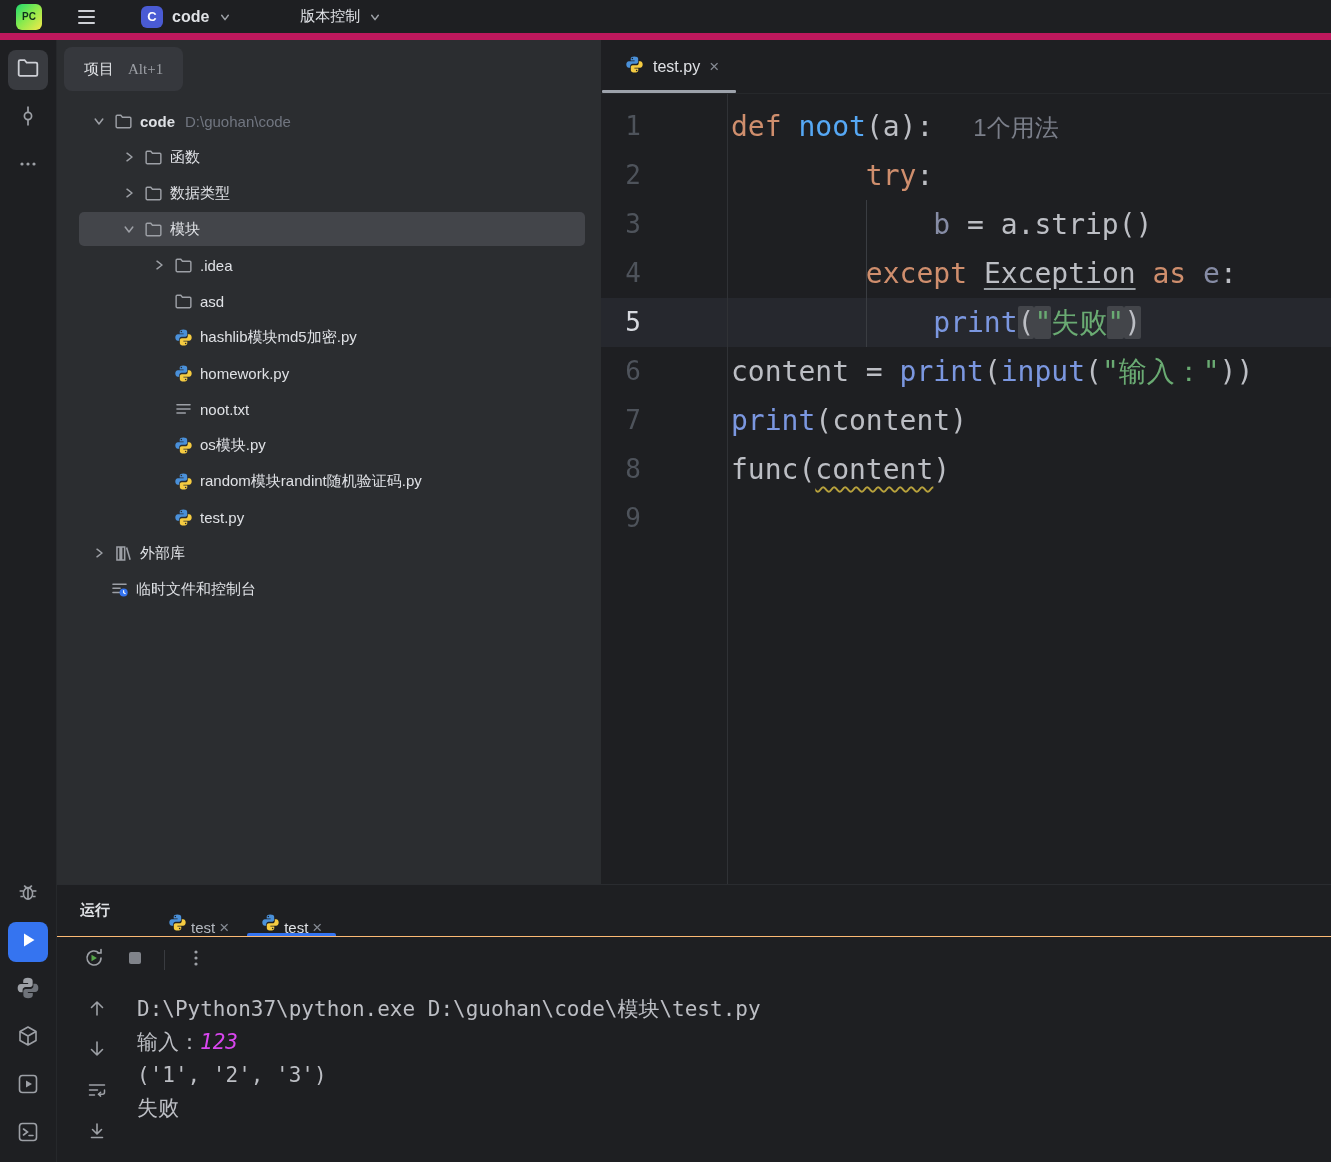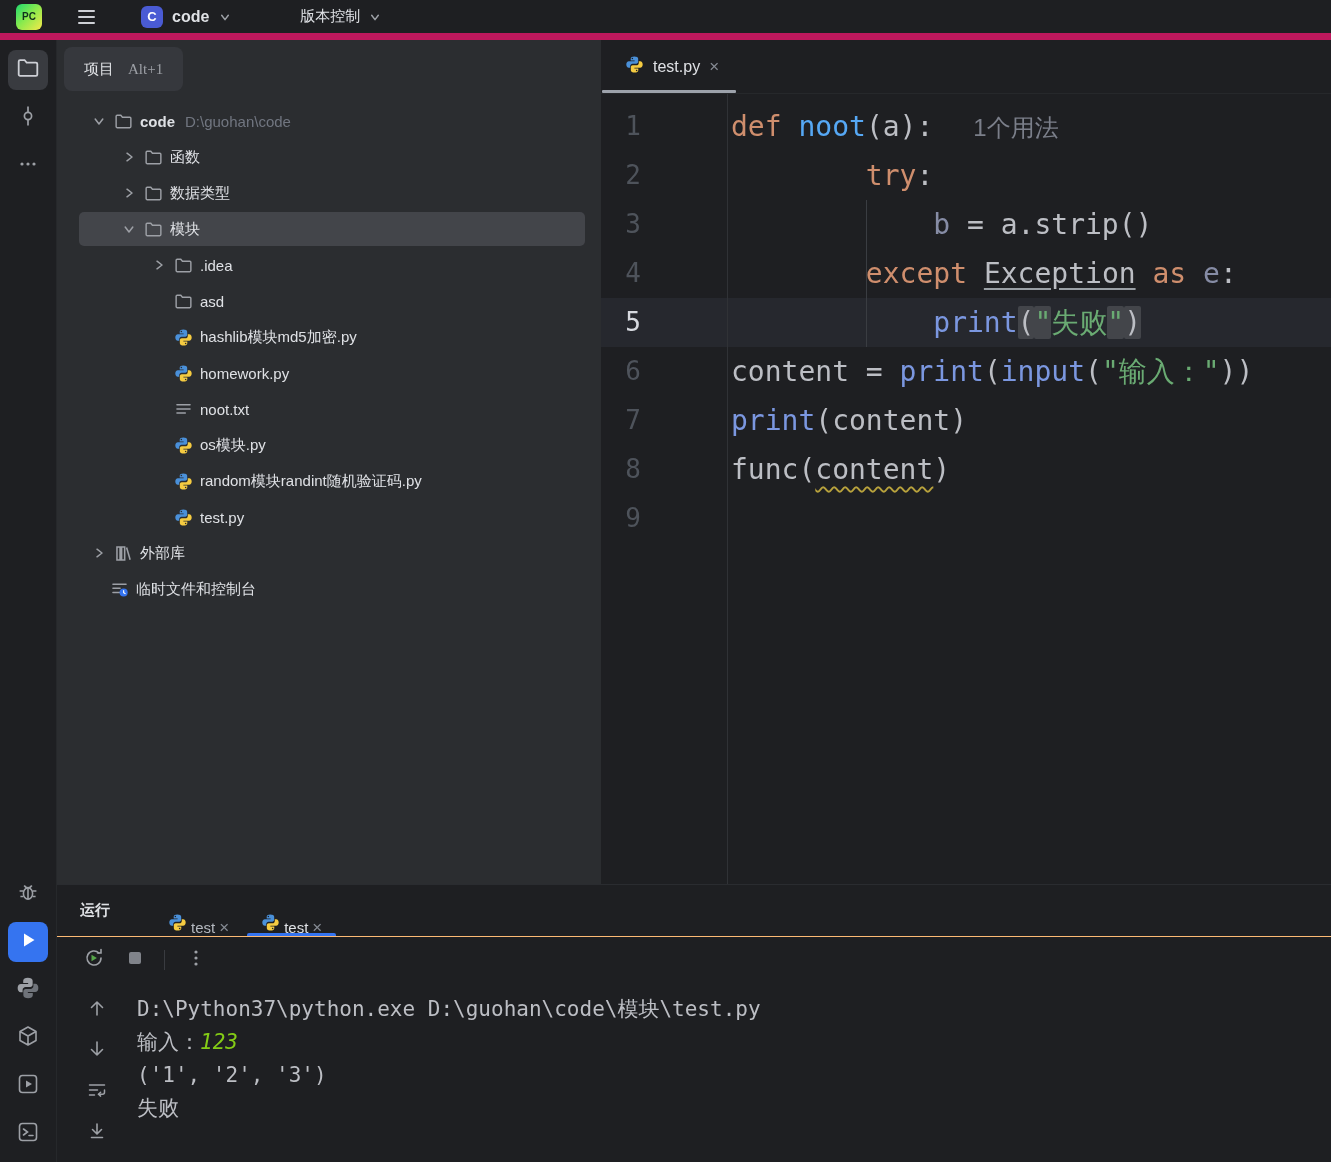--- a/index.html
+++ b/index.html
@@ -77,21 +77,21 @@
   .run-tab.active .rt-label{color:#dfe1e5;}
   .run-tab.active::after{content:"";position:absolute;left:2px;right:2px;bottom:0;height:3px;background:#3574f0;border-radius:2px 2px 0 0;}
   .run-toolbar{flex:0 0 46px;display:flex;align-items:center;padding-left:25px;gap:20px;}
   .tbtn{display:flex;align-items:center;justify-content:center;cursor:pointer;}
   .tb-sep{width:1px;height:20px;background:#393b40;}
   .run-body{flex:1;display:flex;min-height:0;}
   .console-gutter{flex:0 0 80px;display:flex;flex-direction:column;align-items:center;padding-top:14px;gap:15px;}
   .console{flex:1;font-family:"DejaVu Sans Mono","Liberation Mono",monospace;font-size:21px;line-height:33px;padding-top:10px;color:#bcbec4;overflow:hidden;}
   .console-line{white-space:pre;}
   .c-out{color:#bcbec4;}
-  .c-userinput{color:#84cc16;font-style:italic;}
+  .c-userinput{color:#d946ef;font-style:italic;}
 </style>
 </head>
 <body>
 
 <div class="app">
 
   <div class="titlebar">
     <div class="app-logo">
         <span>PC</span>
       </div>

